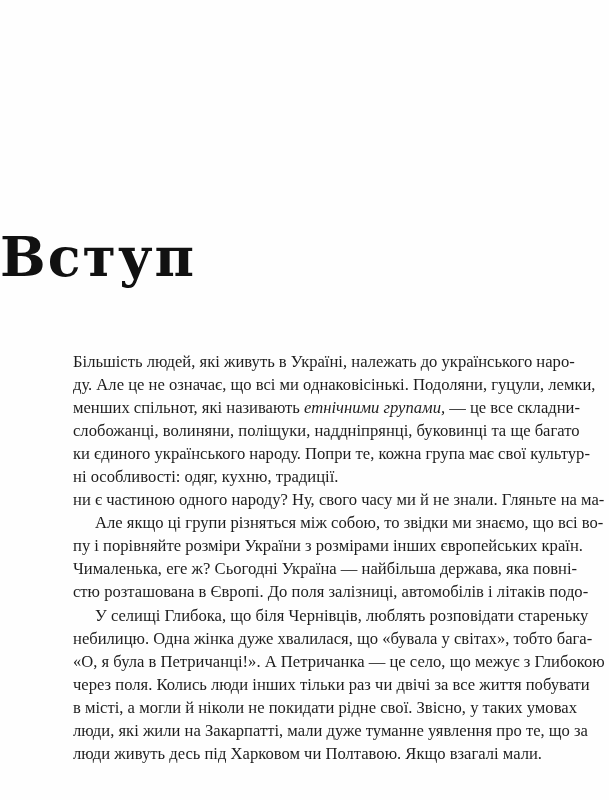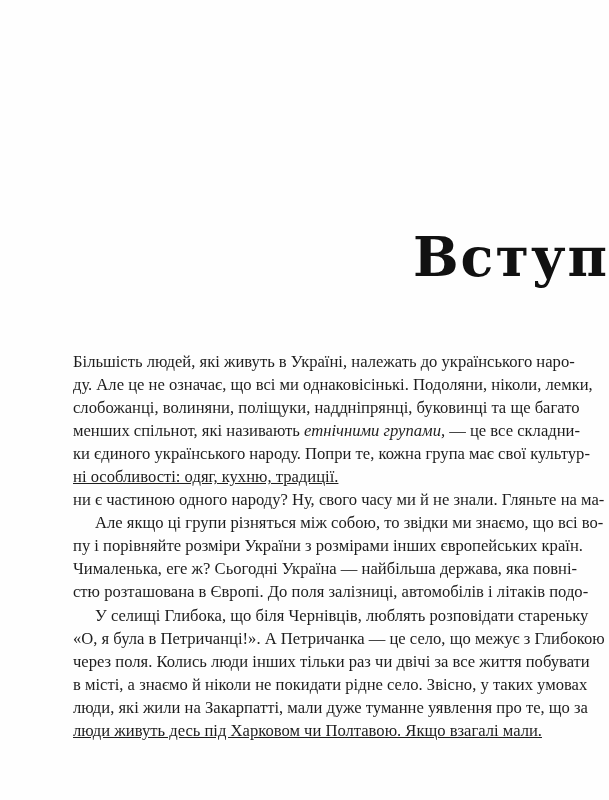--- a/index.html
+++ b/index.html
@@ -1,50 +1,51 @@
 <!DOCTYPE html>
 <html><head>
 <meta charset="utf-8">
 <style>
   html, body { margin:0; padding:0; background:#ffffff; }
   body { width:609px; height:800px; position:relative; overflow:hidden; }
   .page { position:absolute; left:0; top:0; width:609px; height:800px; background:#fefefe; }
   .title {
-    position:absolute; left:0; top:222px; width:609px; text-align:right;
+    position:absolute; left:0; top:222px; width:609px; text-align:left;
     font-family:"DejaVu Serif", serif; font-weight:bold; font-size:54px;
     color:#111; letter-spacing:2px; line-height:70px;
   }
   .body-text {
     position:absolute; left:73px; top:350px; width:466px;
     font-family:"Liberation Serif", serif; font-size:16.6px; line-height:23.05px;
     color:#1d1d1d; text-align:justify;
   }
   .line { display:block; white-space:nowrap; text-align:justify; text-align-last:justify; height:23.05px; }
-  .line.last { text-align-last:left;text-decoration:underline; }
+  .line.last { text-align-last:left; }
   .line.indent { padding-left:22px; }
   em { font-style:italic; }
 </style>
 </head>
 <body>
 
 <div class="page">
   <div class="title">Вступ</div>
 
   <div class="body-text">
     <span class="line">Більшість людей, які живуть в Україні, належать до українського наро-</span>
-    <span class="line">ду. Але це не означає, що всі ми однаковісінькі. Подоляни, ніколи, лемки,</span>
+    <span class="line">ду. Але це не означає, що всі ми однаковісінькі. Подоляни, гуцули, лемки,</span>
+    <span class="line"><span>менших спільнот, які називають </span><em>етнічними групами,</em><span> — це все складни-</span></span>
     <span class="line">слобожанці, волиняни, поліщуки, наддніпрянці, буковинці та ще багато</span>
-    <span class="line"><span>менших спільнот, які називають </span><em>етнічними групами,</em><span> — це все складни-</span></span>
     <span class="line">ки єдиного українського народу. Попри те, кожна група має свої культур-</span>
     <span class="line last">ні особливості: одяг, кухню, традиції.</span>
     <span class="line">ни є частиною одного народу? Ну, свого часу ми й не знали. Гляньте на ма-</span>
     <span class="line indent">Але якщо ці групи різняться між собою, то звідки ми знаємо, що всі во-</span>
     <span class="line">пу і порівняйте розміри України з розмірами інших європейських країн.</span>
     <span class="line">Чималенька, еге ж? Сьогодні Україна — найбільша держава, яка повні-</span>
     <span class="line">стю розташована в Європі. До поля залізниці, автомобілів і літаків подо-</span>
     <span class="line indent">У селищі Глибока, що біля Чернівців, люблять розповідати стареньку</span>
+    <span class="line">небилицю. Одна жінка дуже хвалилася, що «бувала у світах», тобто бага-</span>
     <span class="line">«О, я була в Петричанці!». А Петричанка — це село, що межує з Глибокою</span>
     <span class="line">через поля. Колись люди інших тільки раз чи двічі за все життя побувати</span>
-    <span class="line">в місті, а знаємо й ніколи не покидати рідне село. Звісно, у таких умовах</span>
+    <span class="line">в місті, а могли й ніколи не покидати рідне свої. Звісно, у таких умовах</span>
     <span class="line">люди, які жили на Закарпатті, мали дуже туманне уявлення про те, що за</span>
     <span class="line last">люди живуть десь під Харковом чи Полтавою. Якщо взагалі мали.</span>
   </div>
 </div>
 
 </body></html>

